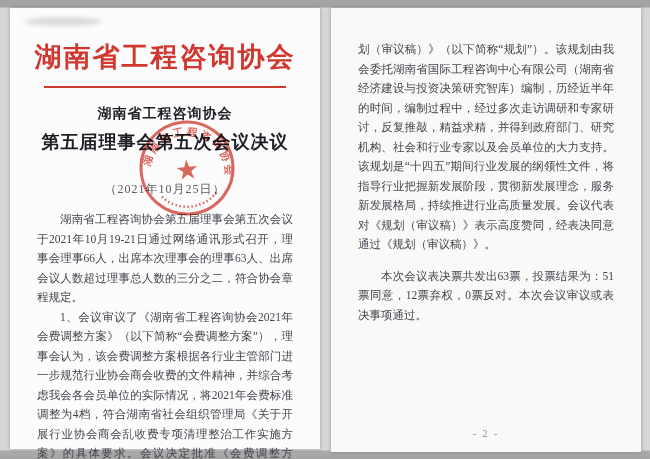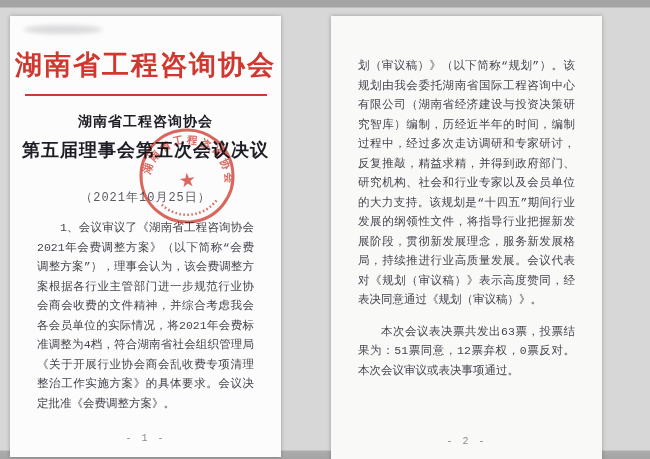--- a/index.html
+++ b/index.html
@@ -2,24 +2,23 @@
 <html><head>
 <meta charset="utf-8">
 <style>
   html,body{margin:0;padding:0;background:#8f8f8f;}
   .canvas{
     position:relative;width:650px;height:459px;overflow:hidden;
     background:linear-gradient(#a4a4a4 0px,#a4a4a4 7px,#d7d7d7 8px,#d7d7d7 450px,#adadad 451px,#a4a4a4 459px);
     font-family:"Liberation Serif","DejaVu Serif",serif;
   }
   .page{
-    position:absolute;top:16px;width:271px;height:441px;
+    position:absolute;top:8px;width:310px;height:441px;
     background:#fcfcfc;box-shadow:0 0 4px rgba(0,0,0,.28);
     color:#40404a;
-    font-family:Liberation Mono, monospace;
   }
   .page-left{left:10px;}
   .page-right{left:331px;background:#f9f9f8;height:444px;}
   .smudge{
     position:absolute;top:9px;left:14px;width:78px;height:9px;
     background:rgba(165,165,170,.38);border-radius:50%;filter:blur(2px);
   }
   .letterhead{
     margin-top:31px;text-align:center;
     font-size:27px;font-weight:bold;letter-spacing:2px;
@@ -38,21 +37,21 @@
   .seal svg{width:100%;height:100%;}
   .seal-ring-text{font-size:10.5px;font-weight:bold;letter-spacing:2.5px;fill:#d5463c;}
   .seal-star{font-size:27px;fill:#d5463c;}
   .body{padding:0 27px;margin-top:12px;}
   .body p{
     margin:0;font-size:11.5px;line-height:19.5px;
     text-align:justify;color:#44444e;
   }
   .body p.indent{text-indent:2em;}
   .body p.gap{margin-top:12px;}
-  .body-right{padding-top:40px;margin-top:0;}
+  .body-right{padding-top:32px;margin-top:0;}
   .pagenum{
     position:absolute;bottom:13px;left:0;width:100%;
     text-align:center;font-size:10px;color:#8a8a90;letter-spacing:2px;
   }
 </style>
 </head>
 <body>
 
 <div class="canvas">
 
@@ -74,20 +73,21 @@
         <path id="sealArcTop" d="M 13,64 A 38,38 0 1 1 87,64" fill="none"></path>
         <text class="seal-ring-text">
           <textPath href="#sealArcTop" startOffset="14%">湖南省工程咨询协会</textPath>
         </text>
         <text x="50" y="61" text-anchor="middle" class="seal-star">★</text>
         <path d="M 22,76 A 37,37 0 0 0 78,76" fill="none" stroke="#d5463c" stroke-width="2.5" stroke-dasharray="1.5,2.5"></path>
       </svg>
     </div>
 
     <div class="body">
+      <p class="indent">湖南省工程咨询协会第五届理事会第五次会议于2021年10月19-21日通过网络通讯形式召开，理事会理事66人，出席本次理事会的理事63人、出席会议人数超过理事总人数的三分之二，符合协会章程规定。</p>
       <p class="indent">1、会议审议了《湖南省工程咨询协会2021年会费调整方案》（以下简称“会费调整方案”），理事会认为，该会费调整方案根据各行业主管部门进一步规范行业协会商会收费的文件精神，并综合考虑我会各会员单位的实际情况，将2021年会费标准调整为4档，符合湖南省社会组织管理局《关于开展行业协会商会乱收费专项清理整治工作实施方案》的具体要求。会议决定批准《会费调整方案》。</p>
 
     </div>
 
     <div class="pagenum">- 1 -</div>
   </div>
 
   <div class="page page-right">
     <div class="body body-right">
       <p>划（审议稿）》（以下简称“规划”）。该规划由我会委托湖南省国际工程咨询中心有限公司（湖南省经济建设与投资决策研究智库）编制，历经近半年的时间，编制过程中，经过多次走访调研和专家研讨，反复推敲，精益求精，并得到政府部门、研究机构、社会和行业专家以及会员单位的大力支持。该规划是“十四五”期间行业发展的纲领性文件，将指导行业把握新发展阶段，贯彻新发展理念，服务新发展格局，持续推进行业高质量发展。会议代表对《规划（审议稿）》表示高度赞同，经表决同意通过《规划（审议稿）》。</p>

